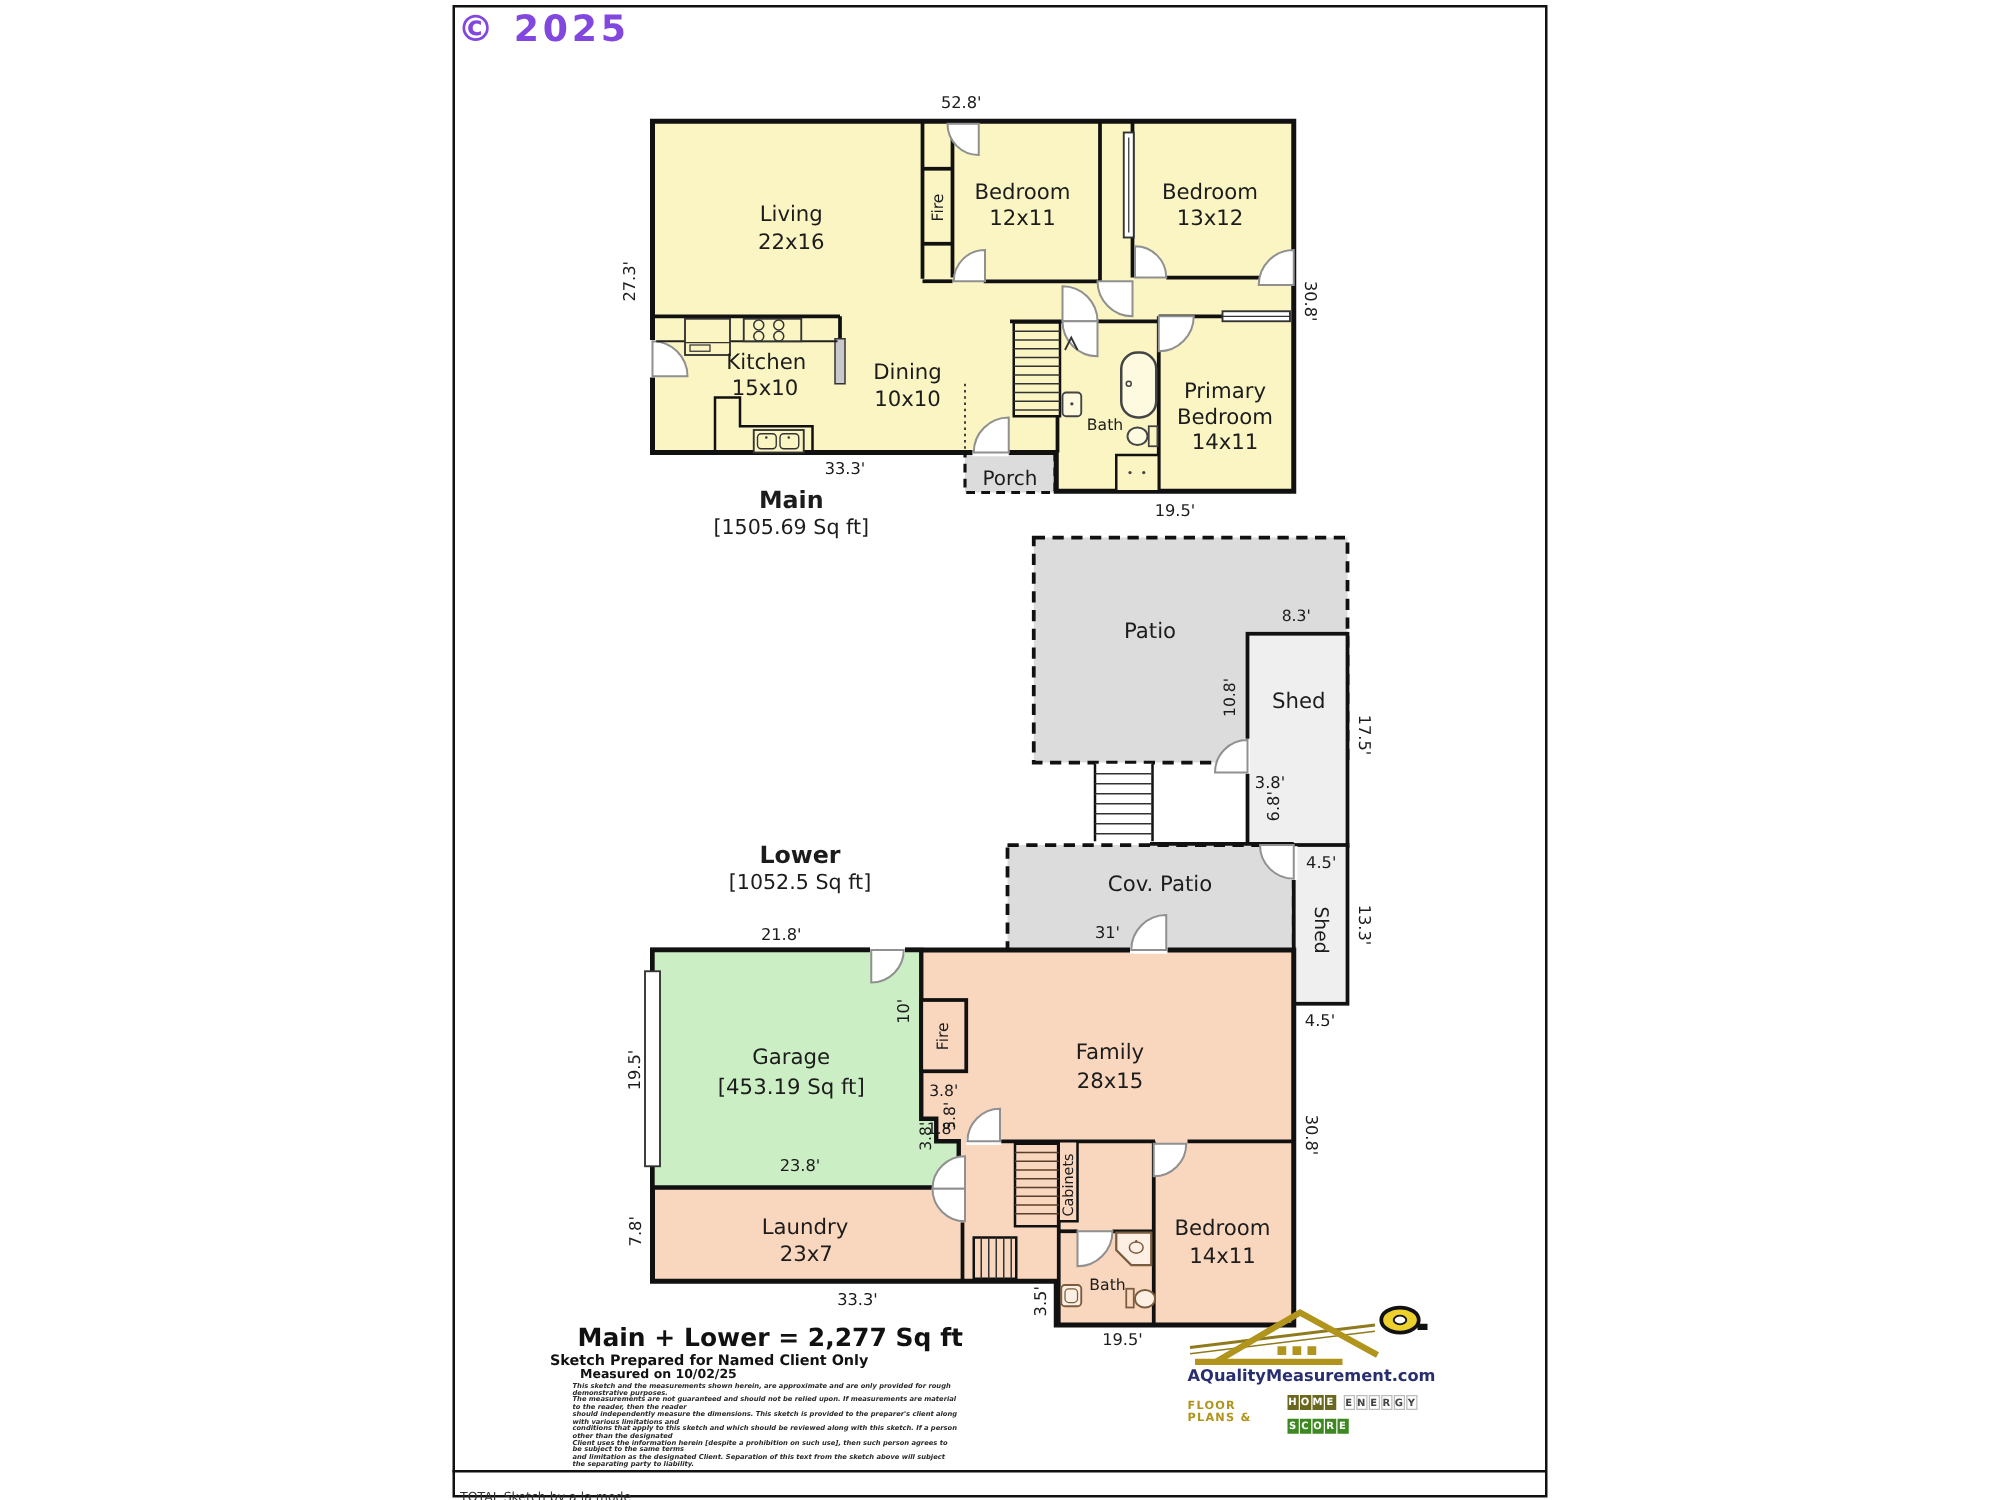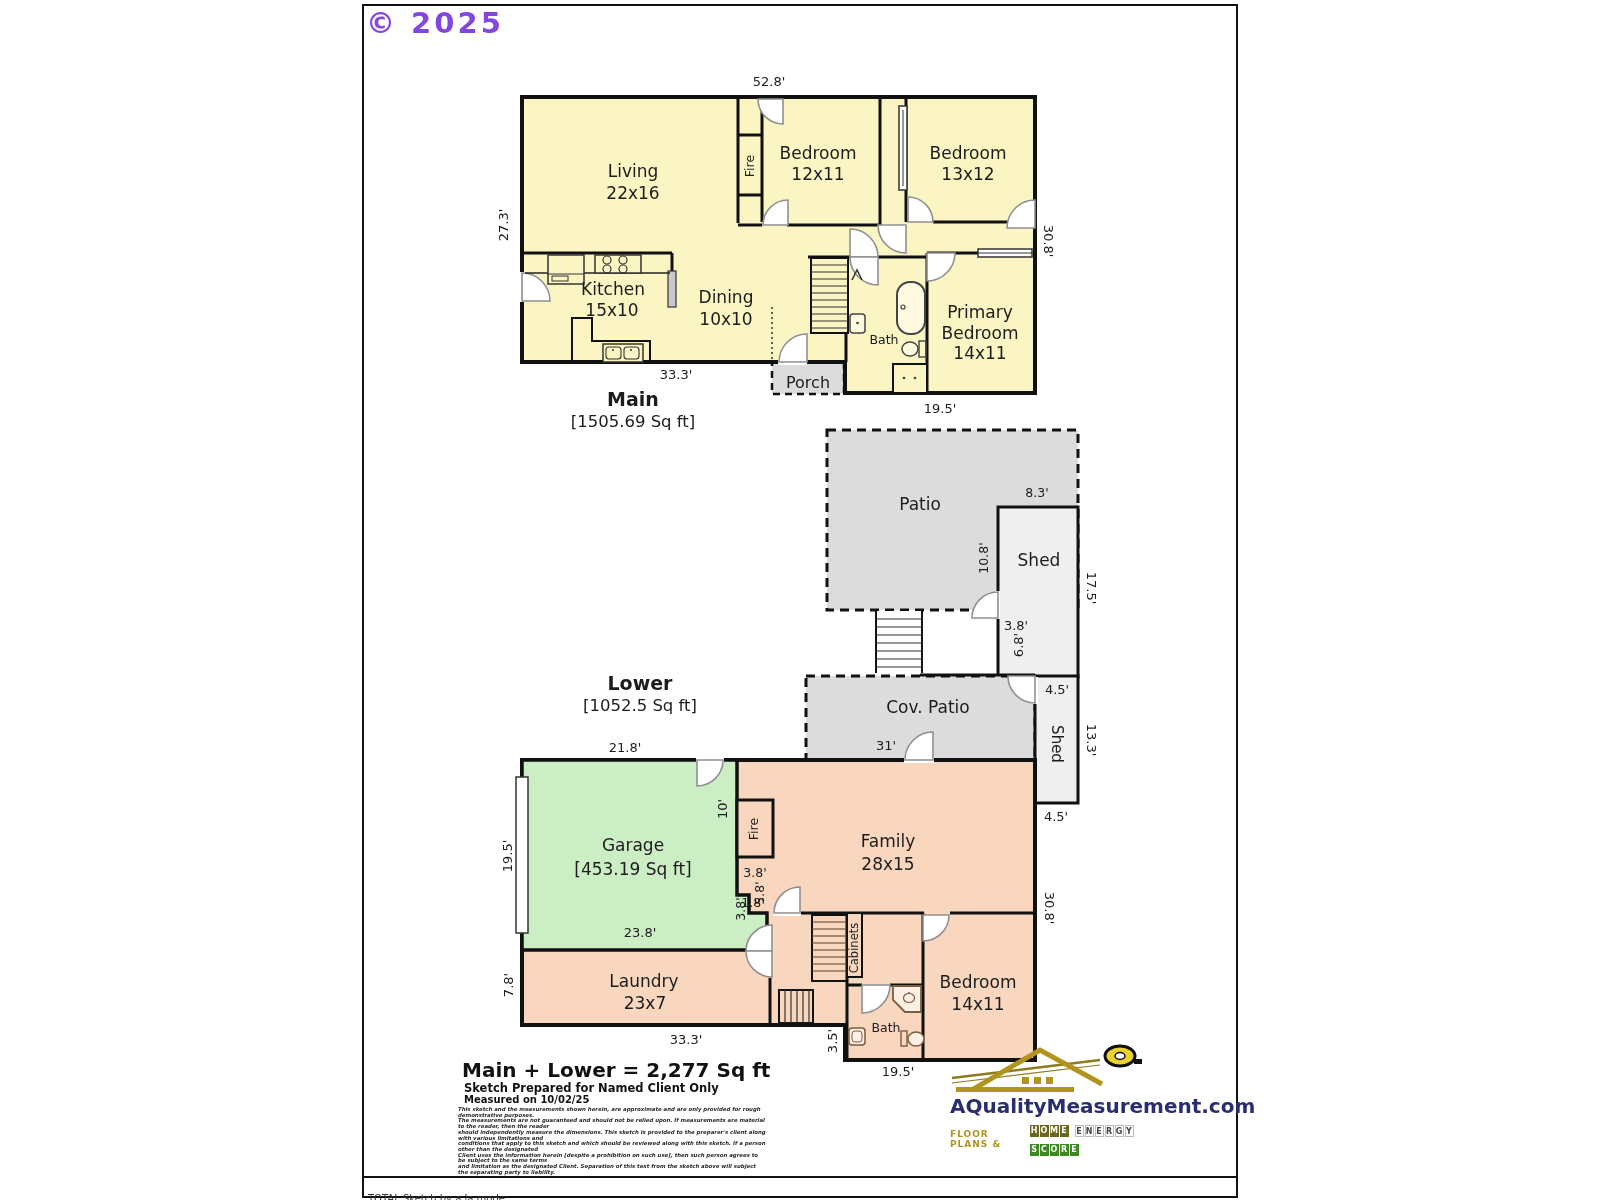--- a/index.html
+++ b/index.html
@@ -19,27 +19,27 @@
   .dimg{font-size:12.5px;fill:#8c8c8c;}
   .head{font-size:19px;font-weight:bold;}
   .headsub{font-size:16.5px;}
   .wall{stroke:#111;fill:none;}
   .arc{fill:#ffffff;stroke:#909090;stroke-width:1.6;}
   .gap{fill:#ffffff;stroke:none;}
   .fix{stroke:#444;fill:#FDFAE0;}
   .fixl{stroke:#7a5c3e;fill:#FDEFE3;}
   
   #total{position:absolute;left:462px;top:1058px;font-size:20px;font-weight:bold;color:#111;}
-  #prepared{position:absolute;left:464px;top:1081px;font-size:11.5px;font-weight:bold;color:#111;}
+  #prepared{position:absolute;left:440px;top:1081px;font-size:11.5px;font-weight:bold;color:#111;}
   #measured{position:absolute;left:464px;top:1094px;font-size:10px;font-weight:bold;color:#111;}
   #disclaimer{position:absolute;left:458px;top:1107px;width:308px;font-size:5.4px;line-height:5.7px;
               font-style:italic;font-weight:bold;color:#2a2a2a;}
   
   #logo{position:absolute;left:950px;top:1042px;width:210px;}
-  #logo-domain{font-size:20px;font-weight:bold;color:#282e6e;margin-top:-2px;}
+  #logo-domain{font-size:13px;font-weight:bold;color:#282e6e;margin-top:-2px;}
   #logo-tagline{margin-top:2px;display:flex;align-items:center;}
   #logo-tagline-prefix{font-size:9px;font-weight:bold;color:#b0941c;letter-spacing:1px;
                        text-transform:uppercase;margin-right:5px;}
   .lb-group{margin-right:5px;white-space:nowrap;}
   .lb{display:inline-block;width:9px;height:12px;line-height:12px;font-size:8px;text-align:center;
       margin-right:1px;font-weight:bold;vertical-align:middle;}
   .lb-dark{background:#6a681f;color:#fff;}
   .lb-light{background:#fff;color:#444;border:1px solid #bbb;box-sizing:border-box;}
   .lb-green{background:#3e8822;color:#fff;}
 </style>

